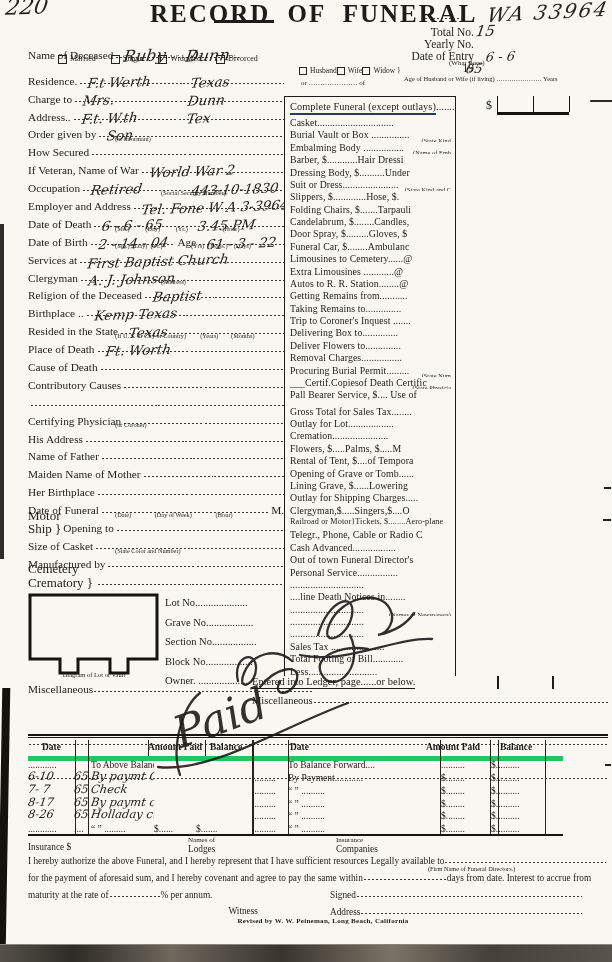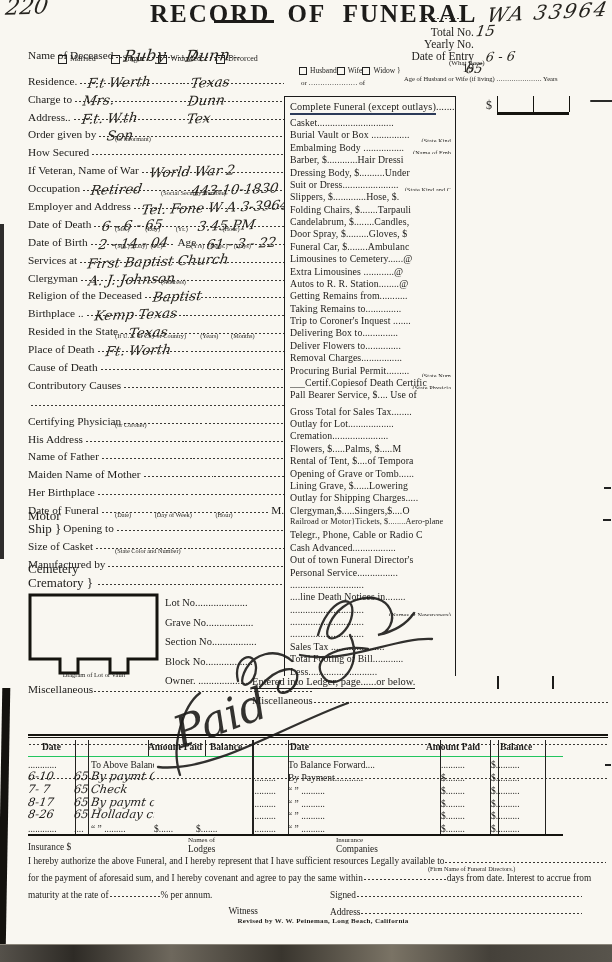--- a/index.html
+++ b/index.html
@@ -78,21 +78,21 @@
   
   .entered{left:252px;top:676px;font-size:10.5px;border-bottom:1.2px solid #1d1c1a;padding-bottom:1px;background:#f9f7f1;}
   .vtick{width:1.5px;height:13px;background:#1d1c1a;}
   .misc2{left:252px;top:694px;width:356px;display:flex;align-items:flex-end;font-size:10.5px;}
   .misc2 .dl{height:12px;}
   .dotfull1{left:28px;top:712px;width:580px;height:12px;}
   .dotfull2{left:28px;top:728px;width:580px;height:12px;}
   .heavyrule{left:28px;top:734px;width:580px;height:4px;border-top:2.2px solid #15140f;border-bottom:1px solid #15140f;box-sizing:border-box;}
   
   .btable{left:28px;top:740px;width:535px;height:94px;border-bottom:2px solid #15140f;font-size:9.5px;}
-  .bt-head{position:absolute;left:0;top:0;width:535px;height:16px;border-bottom:1px solid #22c55e;}
+  .bt-head{position:absolute;left:0;top:0;width:535px;height:16px;border-bottom:5px solid #22c55e;}
   .bt-head span{position:absolute;top:2px;font-weight:bold;}
   .h-date1{left:14px;} .h-amt1{left:120px;} .h-bal1{left:182px;}
   .h-date2{left:262px;} .h-amt2{left:398px;} .h-bal2{left:472px;}
   .vl{position:absolute;top:0;bottom:0;width:1px;background:#232220;}
   .vlh{position:absolute;top:0;height:16px;width:1px;background:#232220;}
   .tstack{position:absolute;top:17px;}
   .tleft{left:0;width:224px;} .tright{left:224px;width:311px;}
   .trow{height:12.9px;display:flex;align-items:flex-end;white-space:nowrap;overflow:hidden;font-size:9.5px;}
   .c-date{width:46px;overflow:hidden;} .c-yr{width:17px;overflow:hidden;} .c-desc{flex:1;overflow:hidden;}
   .c-amt{width:42px;overflow:hidden;} .c-bal{width:56px;overflow:hidden;}

